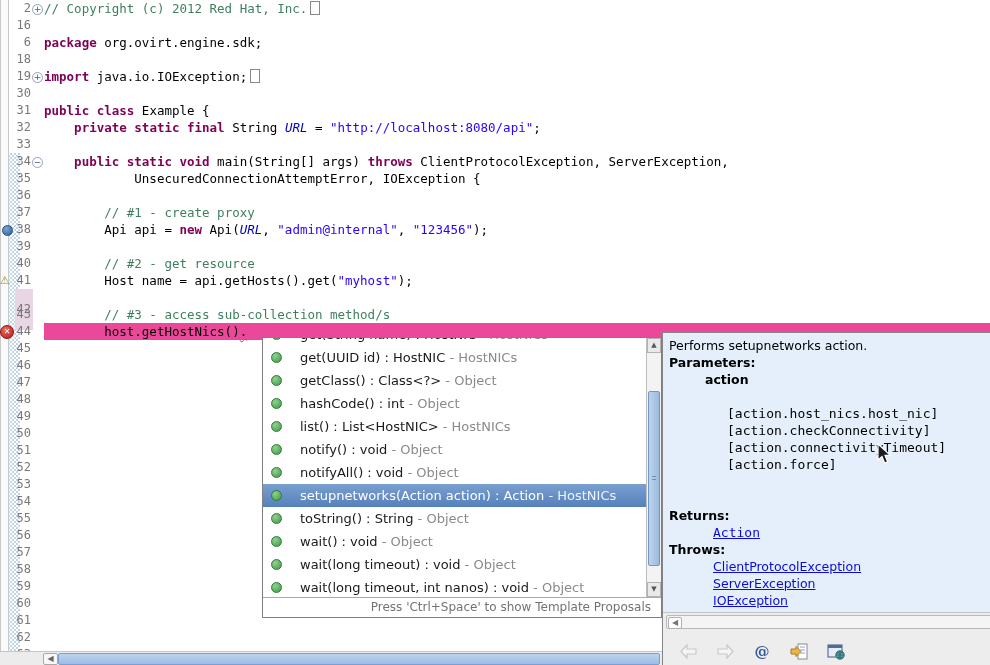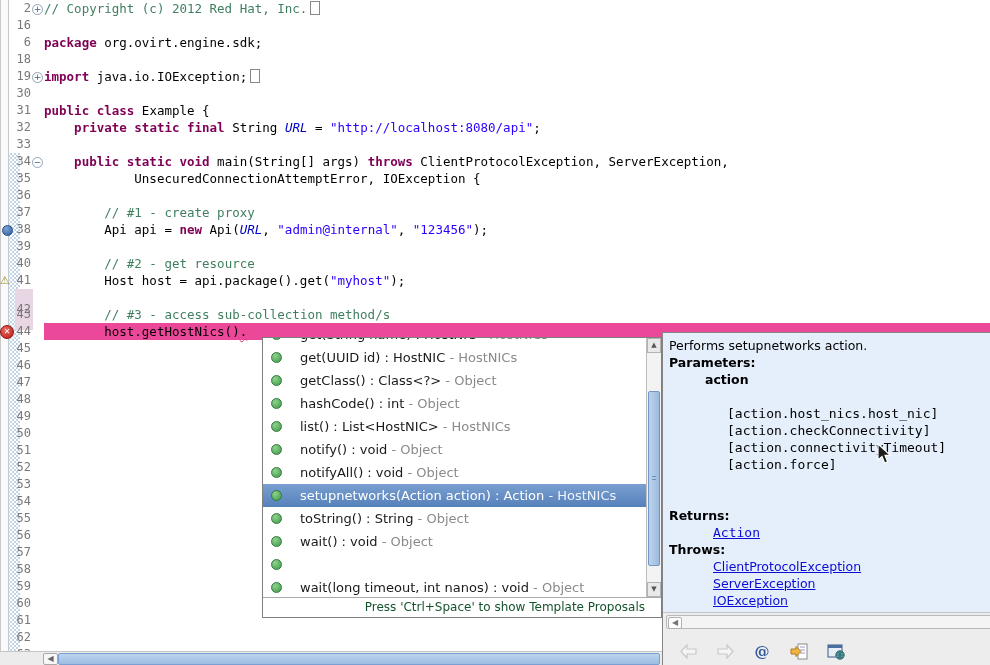--- a/index.html
+++ b/index.html
@@ -70,22 +70,22 @@
        border-left:1px solid #bdbdbd;box-sizing:border-box;}
   .sbtn{position:absolute;left:0;width:14px;height:15px;background:#e9e9e9;border:1px solid #b3b3b3;
        box-sizing:border-box;font-size:7px;line-height:13px;text-align:center;color:#555;}
   #sbtn-up{top:0;}
   #sbtn-down{bottom:0;}
   #vthumb{position:absolute;left:1px;right:1px;top:53px;height:175px;
        background:linear-gradient(90deg,#bdd3ec,#9cbade);border:1px solid #7296c6;border-radius:2px;box-sizing:border-box;}
   #vthumb .grip{position:absolute;left:3px;right:3px;top:50%;margin-top:-3px;height:6px;
        background:repeating-linear-gradient(#6d8fbe 0 1px,transparent 1px 3px);}
   #assist-footer{position:absolute;left:0;right:0;bottom:0;height:20px;background:#fff;
-       border-top:1px solid #ababab;font-size:12px;line-height:19px;color:#14532d;
-       text-align:right;padding-right:16px;box-sizing:border-box;white-space:nowrap;overflow:hidden;}
+       border-top:1px solid #ababab;font-size:12px;line-height:19px;color:#737373;
+       text-align:right;padding-right:10px;box-sizing:border-box;white-space:nowrap;overflow:hidden;}
 
   
   #jdoc{position:absolute;left:662px;top:332px;width:334px;height:340px;background:#e4effb;
        border:1px solid #858585;box-sizing:border-box;z-index:6;}
   #jdoc-content{position:absolute;top:4px;left:6px;right:2px;color:#000;font-size:12.5px;}
   .jline{height:17px;line-height:17px;white-space:pre;overflow:hidden;}
   .jd-bold{font-weight:bold;}
   .jd-ind1{padding-left:36px;}
   .jd-mono{font-family:"DejaVu Sans Mono",monospace;font-size:13px;}
   .jd-indmono{padding-left:58px;}
@@ -121,21 +121,21 @@
         <div class="crow"><span class="tk-kw">public</span><span class="tk-pl"> </span><span class="tk-kw">class</span><span class="tk-pl"> Example {</span></div>
         <div class="crow"><span class="tk-pl">    </span><span class="tk-kw">private</span><span class="tk-pl"> </span><span class="tk-kw">static</span><span class="tk-pl"> </span><span class="tk-kw">final</span><span class="tk-pl"> String </span><span class="tk-fld">URL</span><span class="tk-pl"> = </span><span class="tk-str">"http://localhost:8080/api"</span><span class="tk-pl">;</span></div>
         <div class="crow"></div>
         <div class="crow"><span class="tk-pl">    </span><span class="tk-kw">public</span><span class="tk-pl"> </span><span class="tk-kw">static</span><span class="tk-pl"> </span><span class="tk-kw">void</span><span class="tk-pl"> main(String[] args) </span><span class="tk-kw">throws</span><span class="tk-pl"> ClientProtocolException, ServerException,</span></div>
         <div class="crow"><span class="tk-pl">            UnsecuredConnectionAttemptError, IOException {</span></div>
         <div class="crow"></div>
         <div class="crow"><span class="tk-pl">        </span><span class="tk-com">// #1 - create proxy</span></div>
         <div class="crow"><span class="tk-pl">        Api api = </span><span class="tk-kw">new</span><span class="tk-pl"> Api(</span><span class="tk-fld">URL</span><span class="tk-pl">, </span><span class="tk-str">"admin@internal"</span><span class="tk-pl">, </span><span class="tk-str">"123456"</span><span class="tk-pl">);</span></div>
         <div class="crow"></div>
         <div class="crow"><span class="tk-pl">        </span><span class="tk-com">// #2 - get resource</span></div>
-        <div class="crow"><span class="tk-pl">        Host host = api.package().get(</span><span class="tk-str">"myhost"</span><span class="tk-pl">);</span></div>
+        <div class="crow"><span class="tk-pl">        Host name = api.getHosts().get(</span><span class="tk-str">"myhost"</span><span class="tk-pl">);</span></div>
         <div class="crow"></div>
         <div class="crow"><span class="tk-pl">        </span><span class="tk-com">// #3 - access sub-collection method/s</span></div>
         <div class="crow linehl"><span class="tk-pl">        host.getHostNics()</span><span class="tk-sq">.</span></div>
         <div class="crow"></div>
         <div class="crow"></div>
         <div class="crow"></div>
         <div class="crow"></div>
         <div class="crow"></div>
         <div class="crow"></div>
         <div class="crow"></div>
@@ -329,20 +329,21 @@
           <div class="arow">
             <span class="micon"></span>
             <span><span>toString() : String</span><span class="aorigin"> - Object</span></span>
           </div>
           <div class="arow">
             <span class="micon"></span>
             <span><span>wait() : void</span><span class="aorigin"> - Object</span></span>
           </div>
           <div class="arow">
             <span class="micon"></span>
+            <span><span>wait(long timeout) : void</span><span class="aorigin"> - Object</span></span>
           </div>
           <div class="arow">
             <span class="micon"></span>
             <span><span>wait(long timeout, int nanos) : void</span><span class="aorigin"> - Object</span></span>
           </div>
         </div>
     </div>
     <div id="assist-vscroll">
       <div class="sbtn" id="sbtn-up">▲</div>
       <div id="vthumb">

